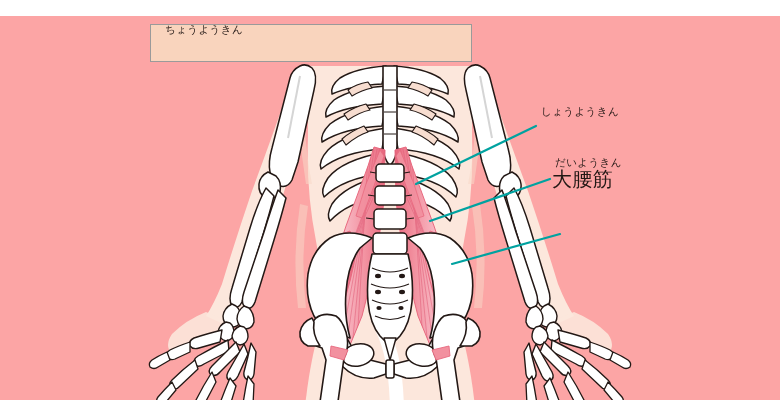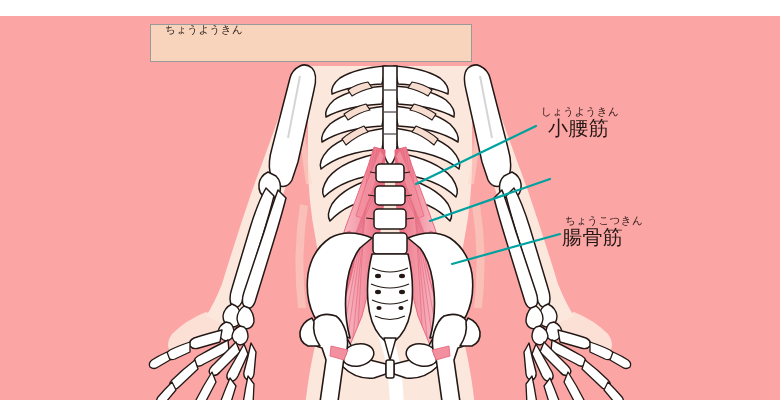--- a/index.html
+++ b/index.html
@@ -400,22 +400,21 @@
       <line x1="560" y1="218" x2="452" y2="248"></line>
     </g>
   </svg>
 
   <div id="title-box">
     <span id="title-furigana">ちょうようきん</span>
   </div>
 
   <div id="callout-shoyokin" class="callout">
     <span class="furi">しょうようきん</span>
-    <span class="main">小腰筋</span>
   </div>
 
-
-  <div id="callout-chokotsu" class="callout">
-    <span class="furi">ちょうこつきん</span>
-    <span class="main">腸骨筋</span>
+  <div id="callout-daiyokin" class="callout">
+    <span class="furi">だいようきん</span>
+    <span class="main">大腰筋</span>
   </div>
 
+
 </div>
 
 </body></html>

